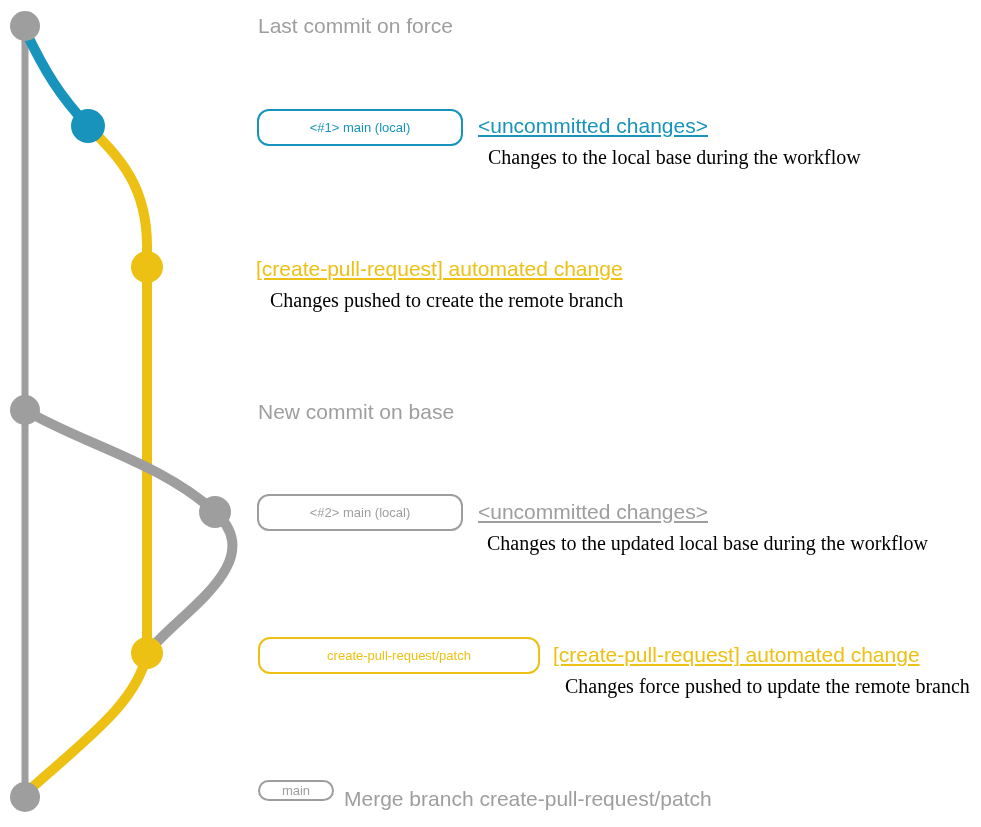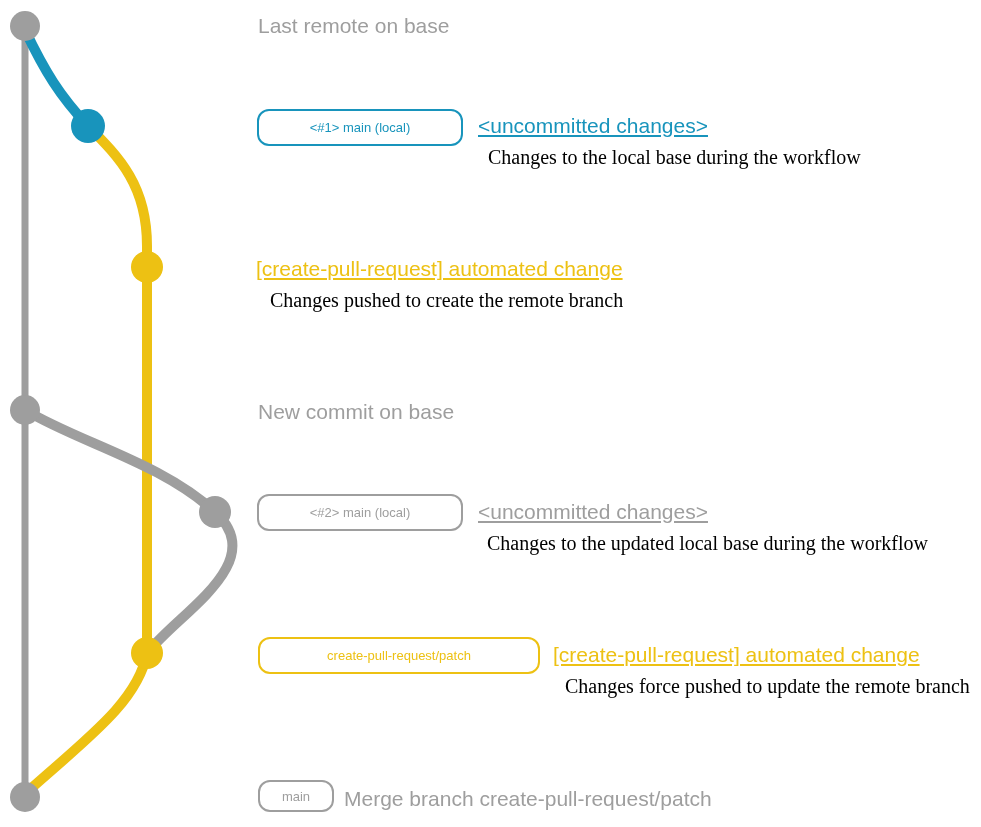--- a/index.html
+++ b/index.html
@@ -88,35 +88,35 @@
 
     <circle cx="25" cy="26" r="15" class="fill-gray"></circle>
     <circle cx="25" cy="410" r="15" class="fill-gray"></circle>
     <circle cx="215" cy="512" r="16" class="fill-gray"></circle>
     <circle cx="25" cy="797" r="15" class="fill-gray"></circle>
     <circle cx="88" cy="126" r="17" class="fill-blue"></circle>
     <circle cx="147" cy="267" r="16" class="fill-yellow"></circle>
     <circle cx="147" cy="653" r="16" class="fill-yellow"></circle>
   </svg>
 
-  <div class="abs plain-label" style="left:258px; top:13px;">Last remote on base</div>
+  <div class="abs plain-label" style="left:258px; top:13px;">Last commit on force</div>
 
   <div class="abs badge blue" style="left:257px; top:109px; width:206px; height:37px;">&lt;#1&gt; main (local)</div>
   <div class="abs row-title blue" style="left:478px; top:113px;">&lt;uncommitted changes&gt;</div>
   <div class="abs row-desc" style="left:488px; top:145px;">Changes to the local base during the workflow</div>
 
   <div class="abs row-title yellow" style="left:256px; top:256px;">[create-pull-request] automated change</div>
   <div class="abs row-desc" style="left:270px; top:288px;">Changes pushed to create the remote branch</div>
 
   <div class="abs plain-label" style="left:258px; top:399px;">New commit on base</div>
 
   <div class="abs badge gray" style="left:257px; top:494px; width:206px; height:37px;">&lt;#2&gt; main (local)</div>
   <div class="abs row-title gray" style="left:478px; top:499px;">&lt;uncommitted changes&gt;</div>
   <div class="abs row-desc" style="left:487px; top:531px;">Changes to the updated local base during the workflow</div>
 
   <div class="abs badge yellow" style="left:258px; top:637px; width:282px; height:37px;">create-pull-request/patch</div>
   <div class="abs row-title yellow" style="left:553px; top:642px;">[create-pull-request] automated change</div>
   <div class="abs row-desc" style="left:565px; top:674px;">Changes force pushed to update the remote branch</div>
 
-  <div class="abs badge gray" style="left:258px; top:780px; width:76px; height:32px;">main</div>
+  <div class="abs badge gray" style="left:258px; top:780px; width:76px; height:21px;">main</div>
   <div class="abs plain-label" style="left:344px; top:786px;">Merge branch create-pull-request/patch</div>
 
 </div>
 
 </body></html>

